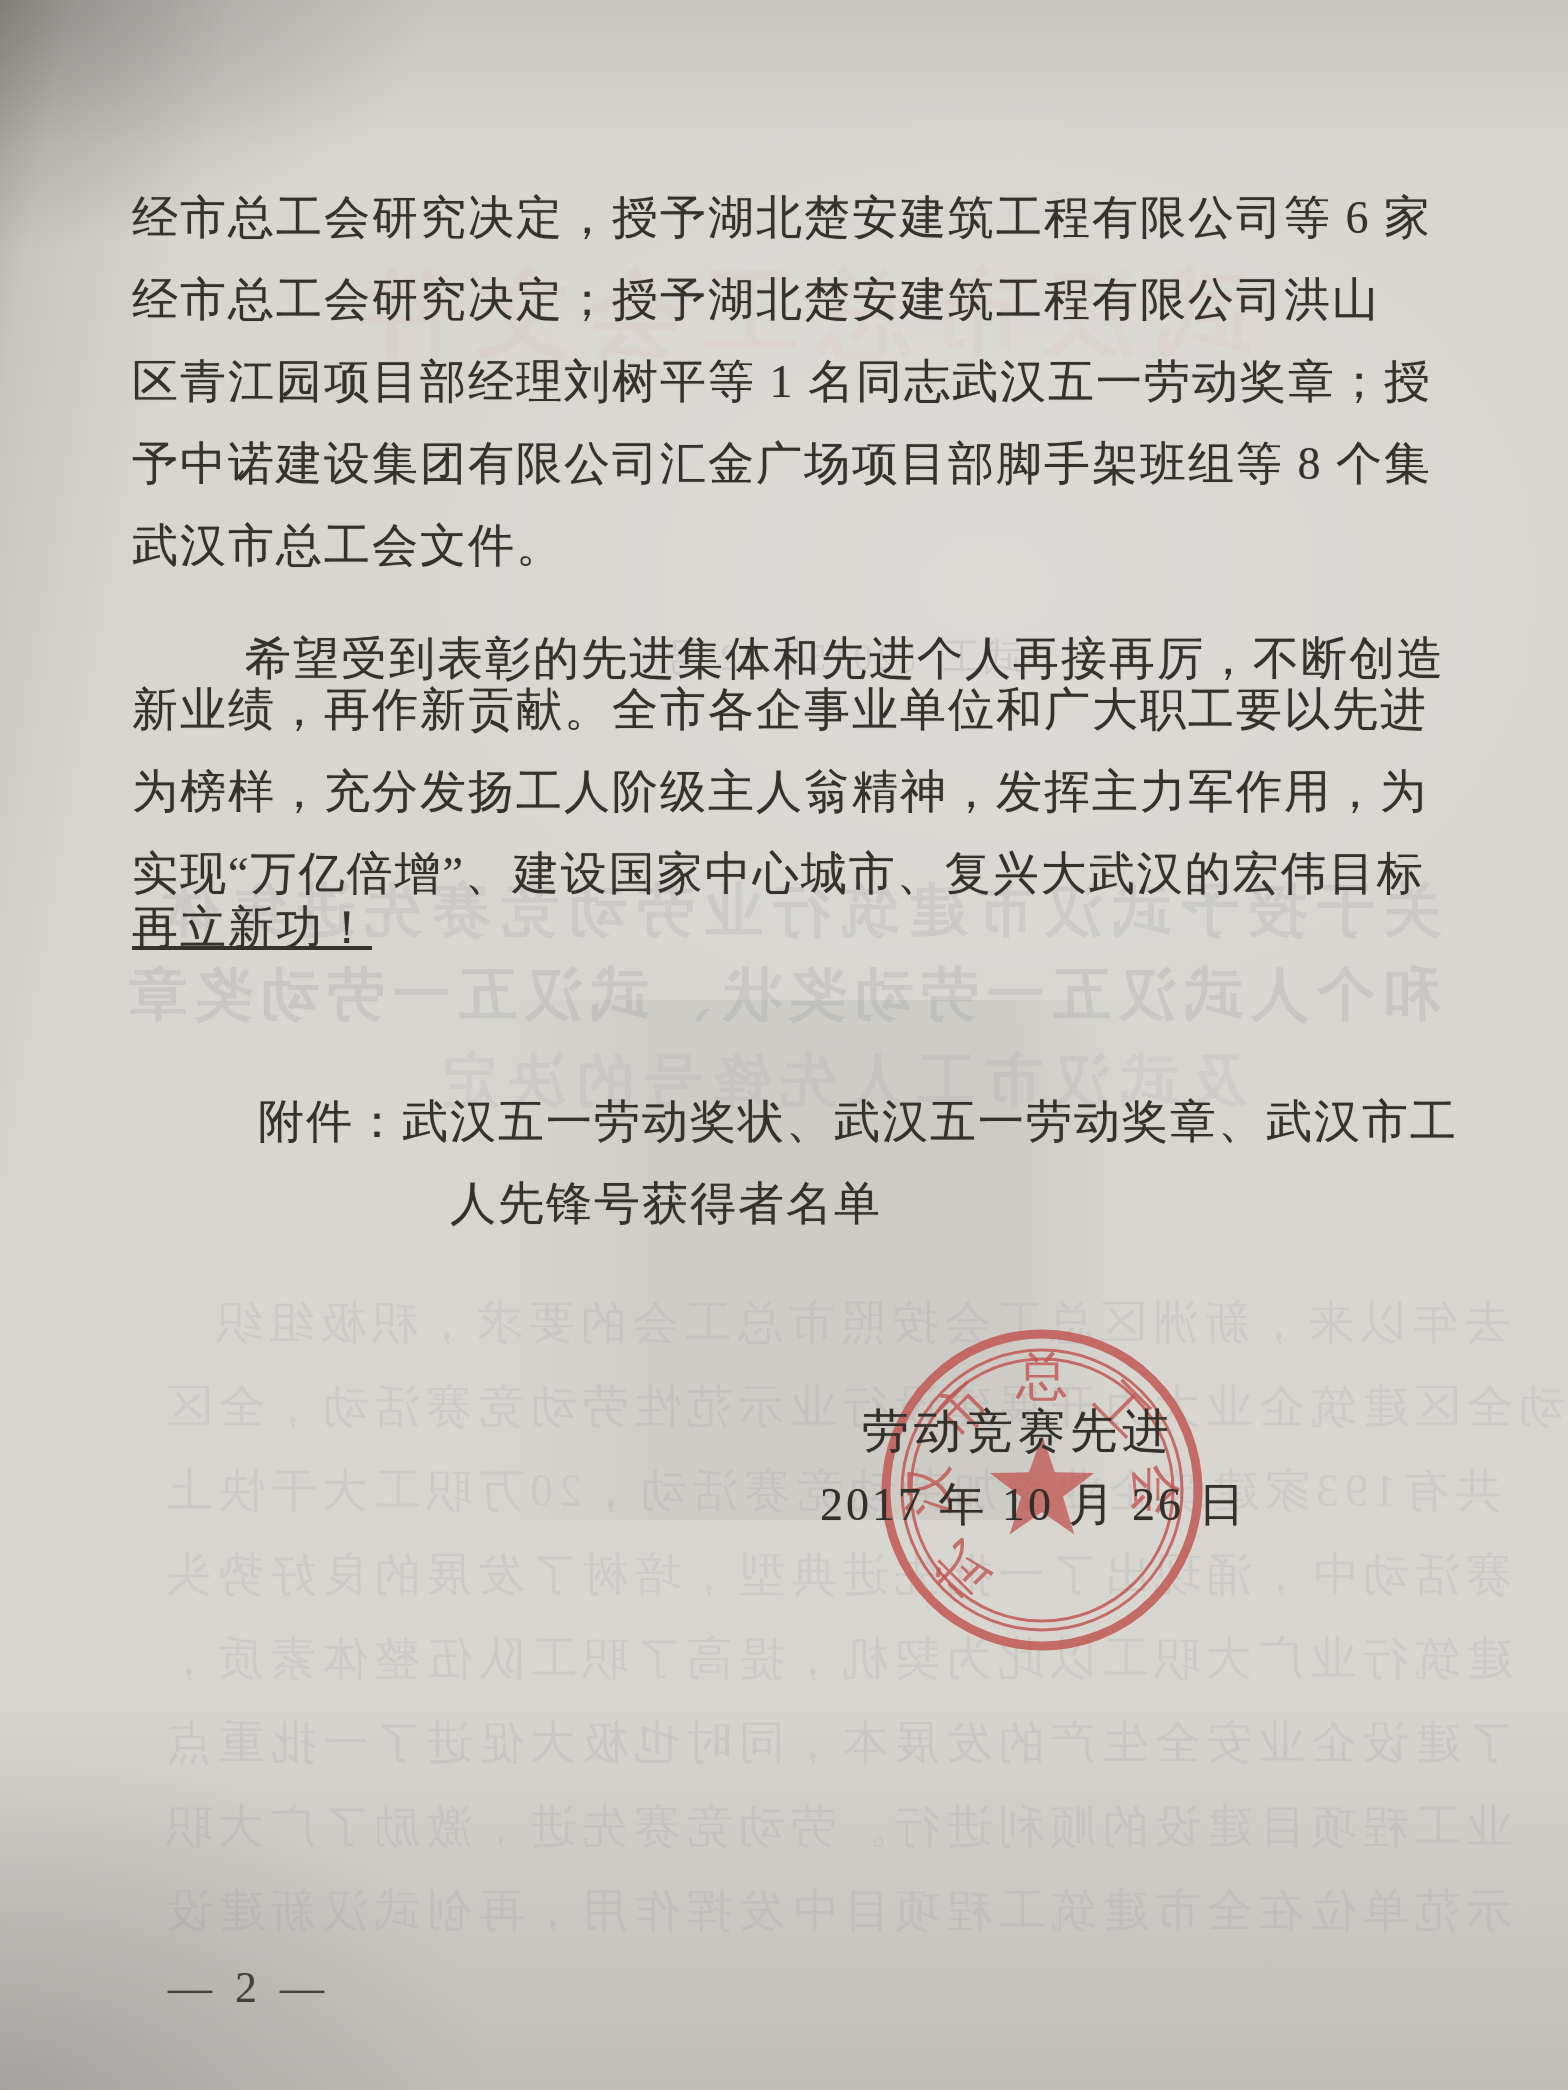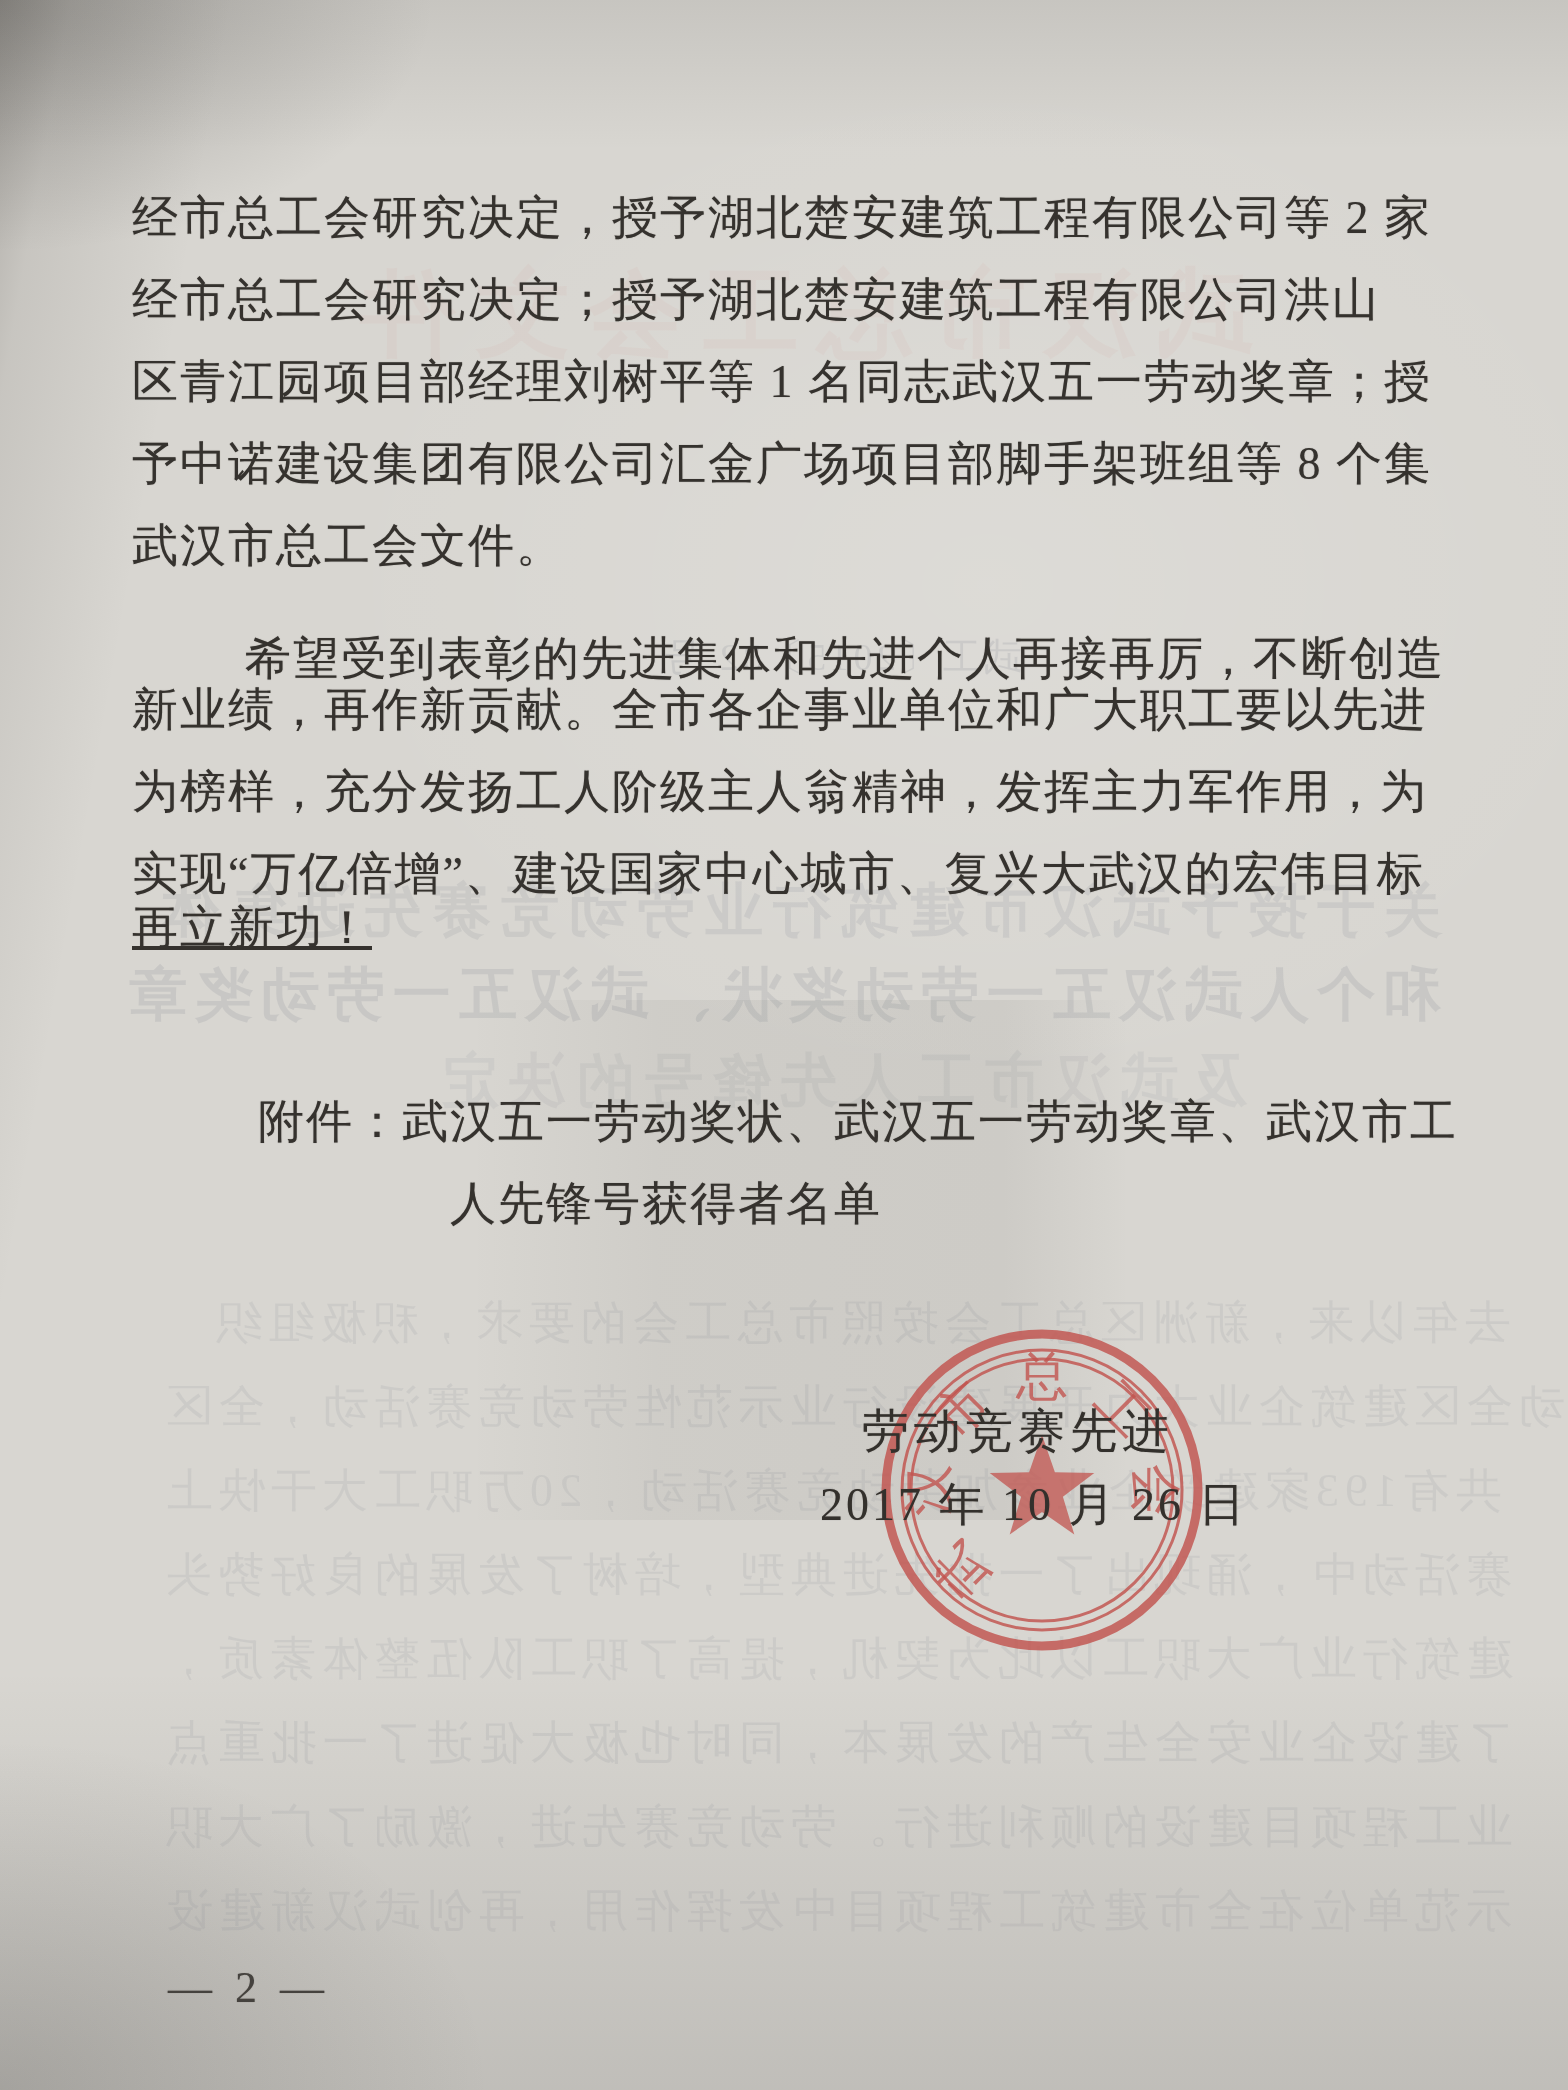--- a/index.html
+++ b/index.html
@@ -75,21 +75,21 @@
       <text transform="rotate(225) translate(0,-96)">武</text>
       <text transform="rotate(270) translate(0,-96)">汉</text>
       <text transform="rotate(315) translate(0,-96)">市</text>
       <text transform="rotate(0) translate(0,-96)">总</text>
       <text transform="rotate(45) translate(0,-96)">工</text>
       <text transform="rotate(90) translate(0,-96)">会</text>
     </g>
   </svg>
 </div>
 
-<div class="line" style="top:190px;">经市总工会研究决定，授予湖北楚安建筑工程有限公司等 2 家</div>
+<div class="line" style="top:190px;">经市总工会研究决定，授予湖北楚安建筑工程有限公司等 6 家</div>
 <div class="line" style="top:272px;">经市总工会研究决定；授予湖北楚安建筑工程有限公司洪山</div>
 <div class="line" style="top:354px;">区青江园项目部经理刘树平等 1 名同志武汉五一劳动奖章；授</div>
 <div class="line" style="top:436px;">予中诺建设集团有限公司汇金广场项目部脚手架班组等 8 个集</div>
 <div class="line" style="top:518px;">武汉市总工会文件。</div>
 
 <div class="line" style="top:631px;left:245px;">希望受到表彰的先进集体和先进个人再接再厉，不断创造</div>
 <div class="line" style="top:682px;">新业绩，再作新贡献。全市各企事业单位和广大职工要以先进</div>
 <div class="line" style="top:764px;">为榜样，充分发扬工人阶级主人翁精神，发挥主力军作用，为</div>
 <div class="line" style="top:846px;">实现“万亿倍增”、建设国家中心城市、复兴大武汉的宏伟目标</div>
 <div class="line" style="top:900px;text-decoration:underline;">再立新功！</div>

